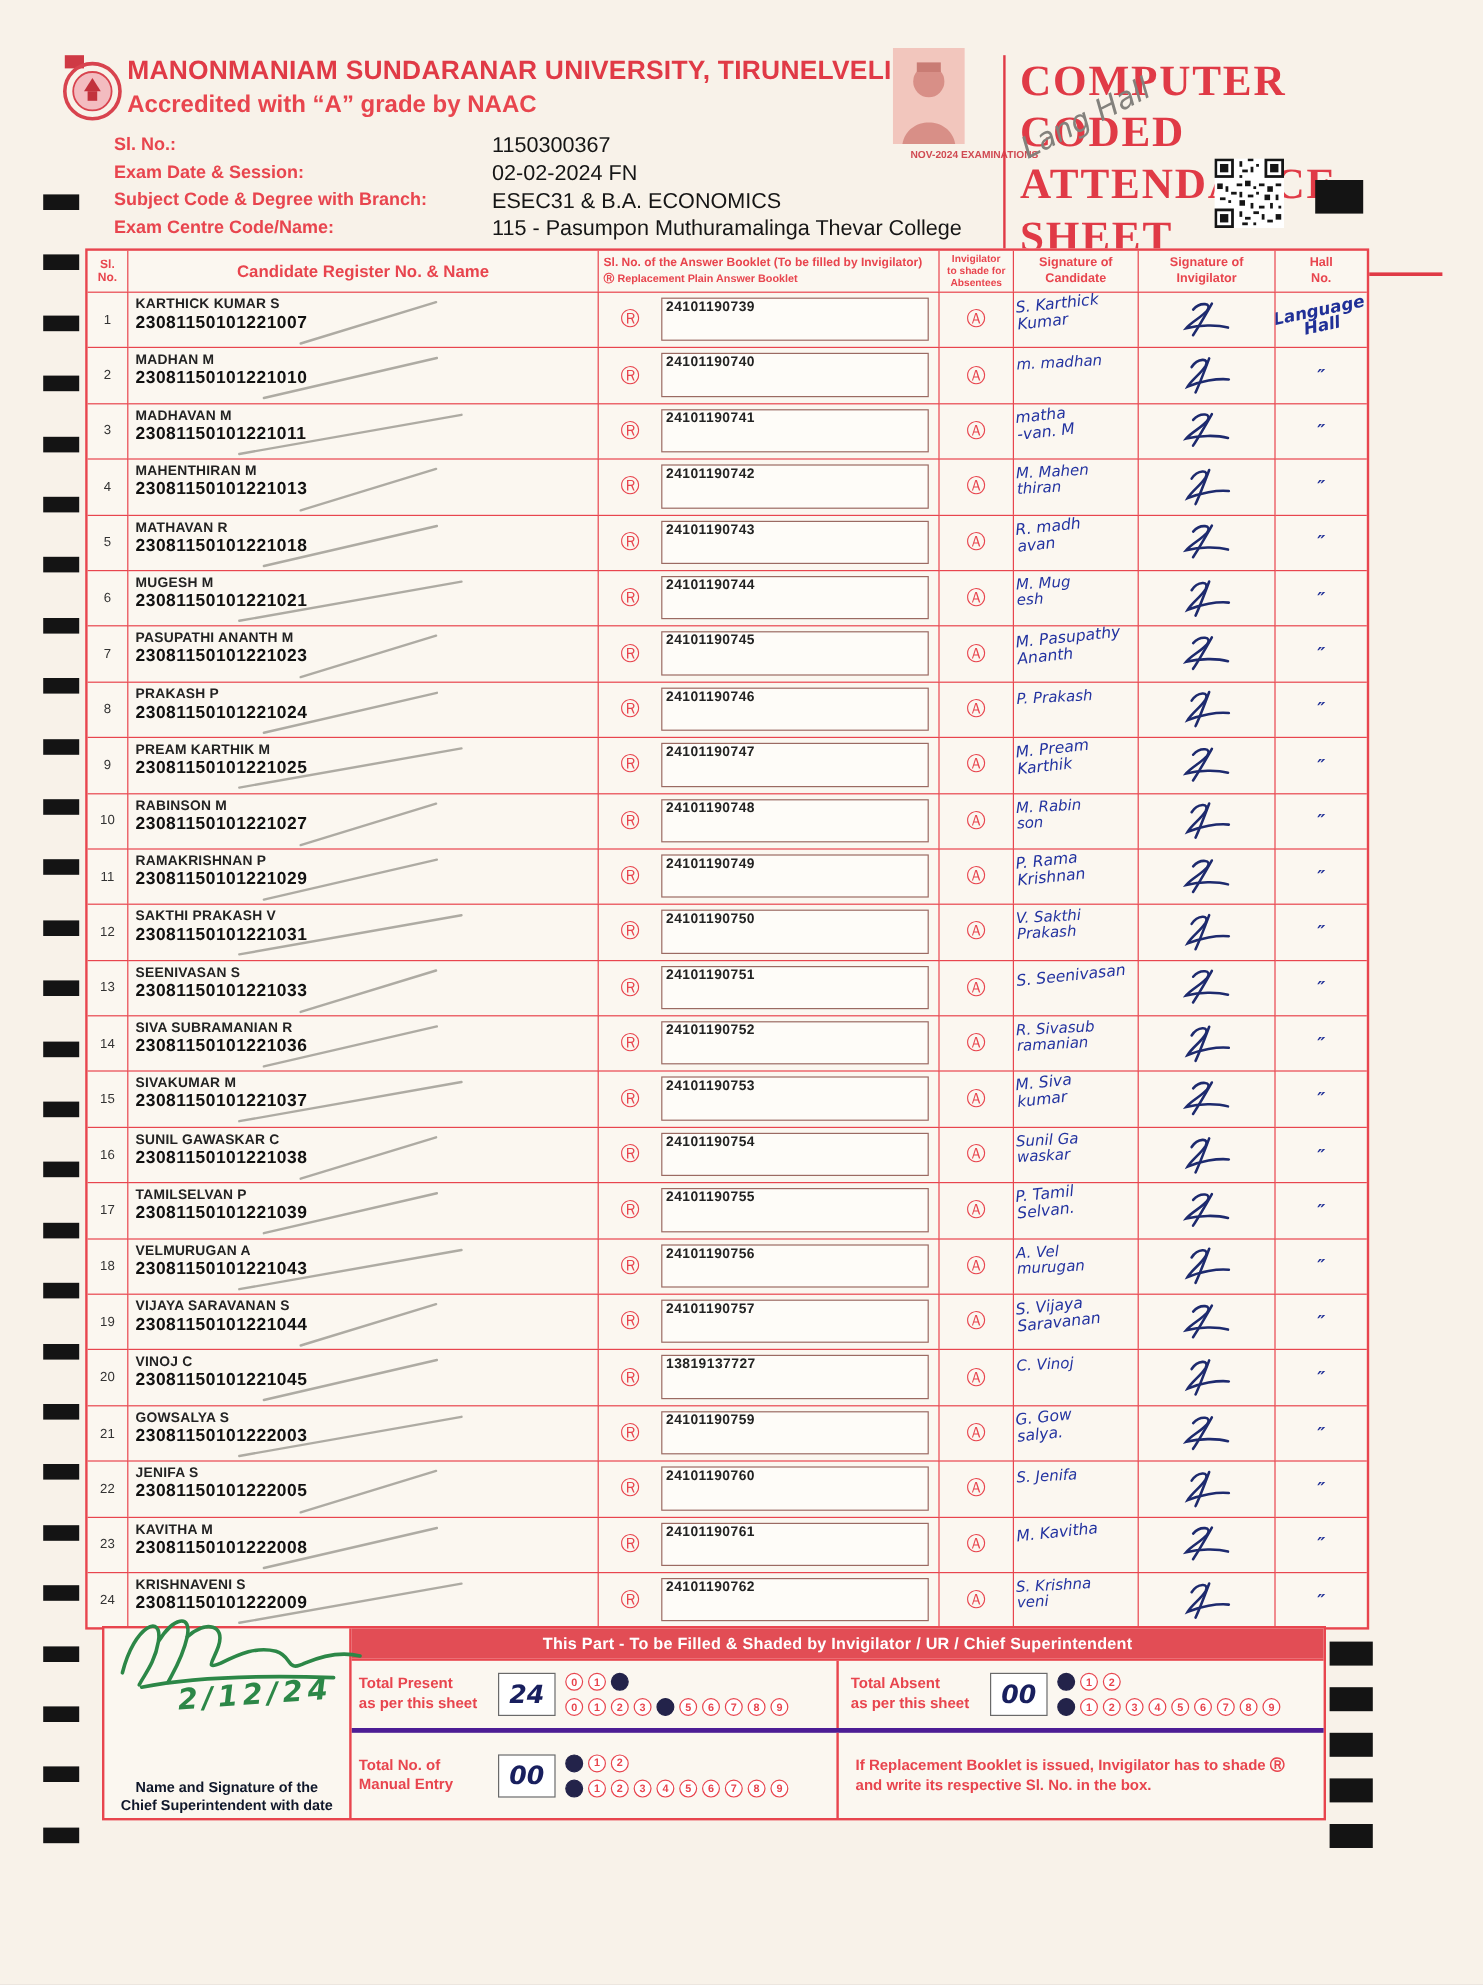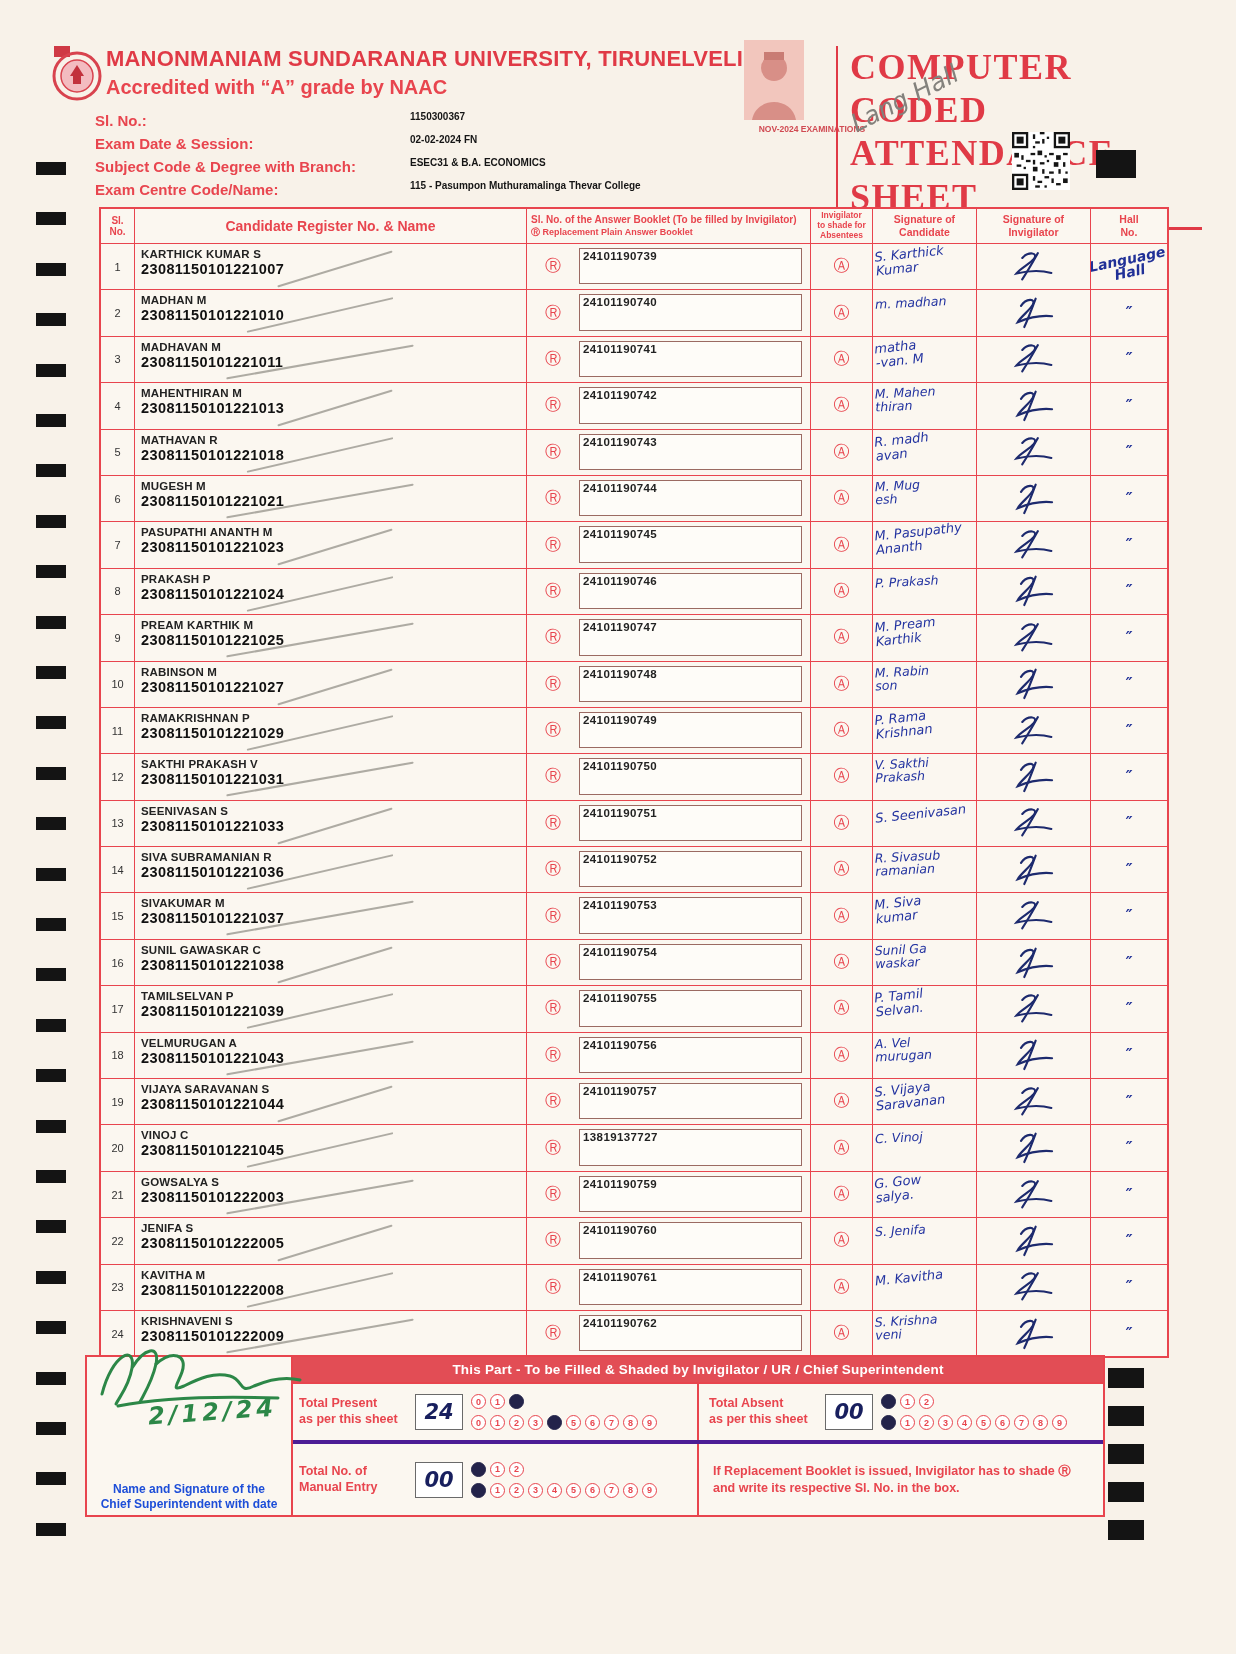--- a/index.html
+++ b/index.html
@@ -16,27 +16,27 @@
   .accred{left:106px;top:76px;width:620px;text-align:left;font-size:20px;font-weight:bold;color:#e8454e;}
   .title-block{left:836px;top:46px;width:352px;border-bottom:3px solid #e03a46;padding-bottom:8px;
                font-family:"Liberation Serif",serif;color:#e03a46;font-weight:bold;
                border-left:2px solid #e03a46;padding-left:12px;}
   .title-block div{font-size:36px;letter-spacing:1.5px;line-height:1.2;}
   .exam-session{left:742px;top:124px;width:140px;font-size:8.5px;font-weight:bold;color:#d04a52;text-align:center;}
   .hall-note{left:846px;top:112px;font-size:25px;color:#83817c;font-style:italic;
              font-family:"DejaVu Sans",sans-serif;transform:rotate(-27deg);transform-origin:left top;}
 
   .meta-label{font-size:15px;font-weight:bold;color:#e8454e;}
-  .meta-value{font-size:10px;font-weight:bold;color:#151515;}
+  .meta-value{font-size:18px;font-weight:normal;color:#151515;}
 
   
   .qr{left:1012px;top:132px;width:58px;height:58px;}
 
   
-  .table{position:absolute;left:99px;top:207px;width:1070px;border:2px solid #e8454e;box-sizing:border-box;background:#fbf7f0;}
+  .table{position:absolute;left:71px;top:207px;width:1070px;border:2px solid #e8454e;box-sizing:border-box;background:#fbf7f0;}
   .thead,.trow{display:grid;grid-template-columns:34px 392px 284px 62px 104px 114px 76px;}
   .thead{height:34px;}
   .hc{border-right:1.3px solid #e8454e;display:flex;flex-direction:column;align-items:center;justify-content:center;
       text-align:center;color:#e8454e;font-weight:bold;padding:1px;box-sizing:border-box;}
   .hc:last-child{border-right:none;}
   .hc-sl{font-size:10px;line-height:1.1;}
   .hc-cand{font-size:14px;}
   .hc-book{font-size:10px;align-items:flex-start;padding-left:4px;}
   .hc-book .l2{font-size:9px;font-weight:bold;margin-top:1px;}
   .hc-abs{font-size:8.5px;line-height:1.15;}
@@ -69,21 +69,21 @@
   .trow:nth-child(odd) .scribble{transform:rotate(5deg);}
   .trow:nth-child(even) .scribble{transform:rotate(-4deg);}
   .chall{display:flex;align-items:center;justify-content:center;}
   .hall{color:#203097;font-size:15px;font-weight:bold;}
   .hall-first{font-size:14px;transform:rotate(-12deg);line-height:.95;text-align:center;}
 
   
   .footer{position:absolute;left:85px;top:1355px;width:1020px;height:162px;border:2px solid #e8454e;
           box-sizing:border-box;display:flex;background:#fbf7f0;}
   .f-left{width:224px;border-right:2px solid #e8454e;position:relative;}
-  .f-left-label{position:absolute;bottom:4px;left:0;right:0;text-align:center;color:#1d4ed8;
+  .f-left-label{position:absolute;bottom:4px;left:0;right:0;text-align:center;color:#0f172a;
                 font-weight:bold;font-size:12px;line-height:1.2;}
   .f-right{flex:1;display:flex;flex-direction:column;}
   .banner{height:25px;background:#e24d55;color:#fff;font-weight:bold;font-size:13.5px;
           display:flex;align-items:center;justify-content:center;letter-spacing:.2px;}
   .f-row{display:flex;align-items:center;box-sizing:border-box;padding:3px 6px;}
   .f-row1{height:62px;border-top:2px solid #e8454e;border-bottom:4px solid #4c1d95;}
   .f-row2{flex:1;}
   .f-lab{color:#e8454e;font-weight:bold;font-size:12.5px;width:112px;line-height:1.25;}
   .f-val{width:46px;height:34px;border:1.5px solid #6a6a6a;background:#fff;display:flex;
          align-items:center;justify-content:center;margin:0 8px 0 4px;}

